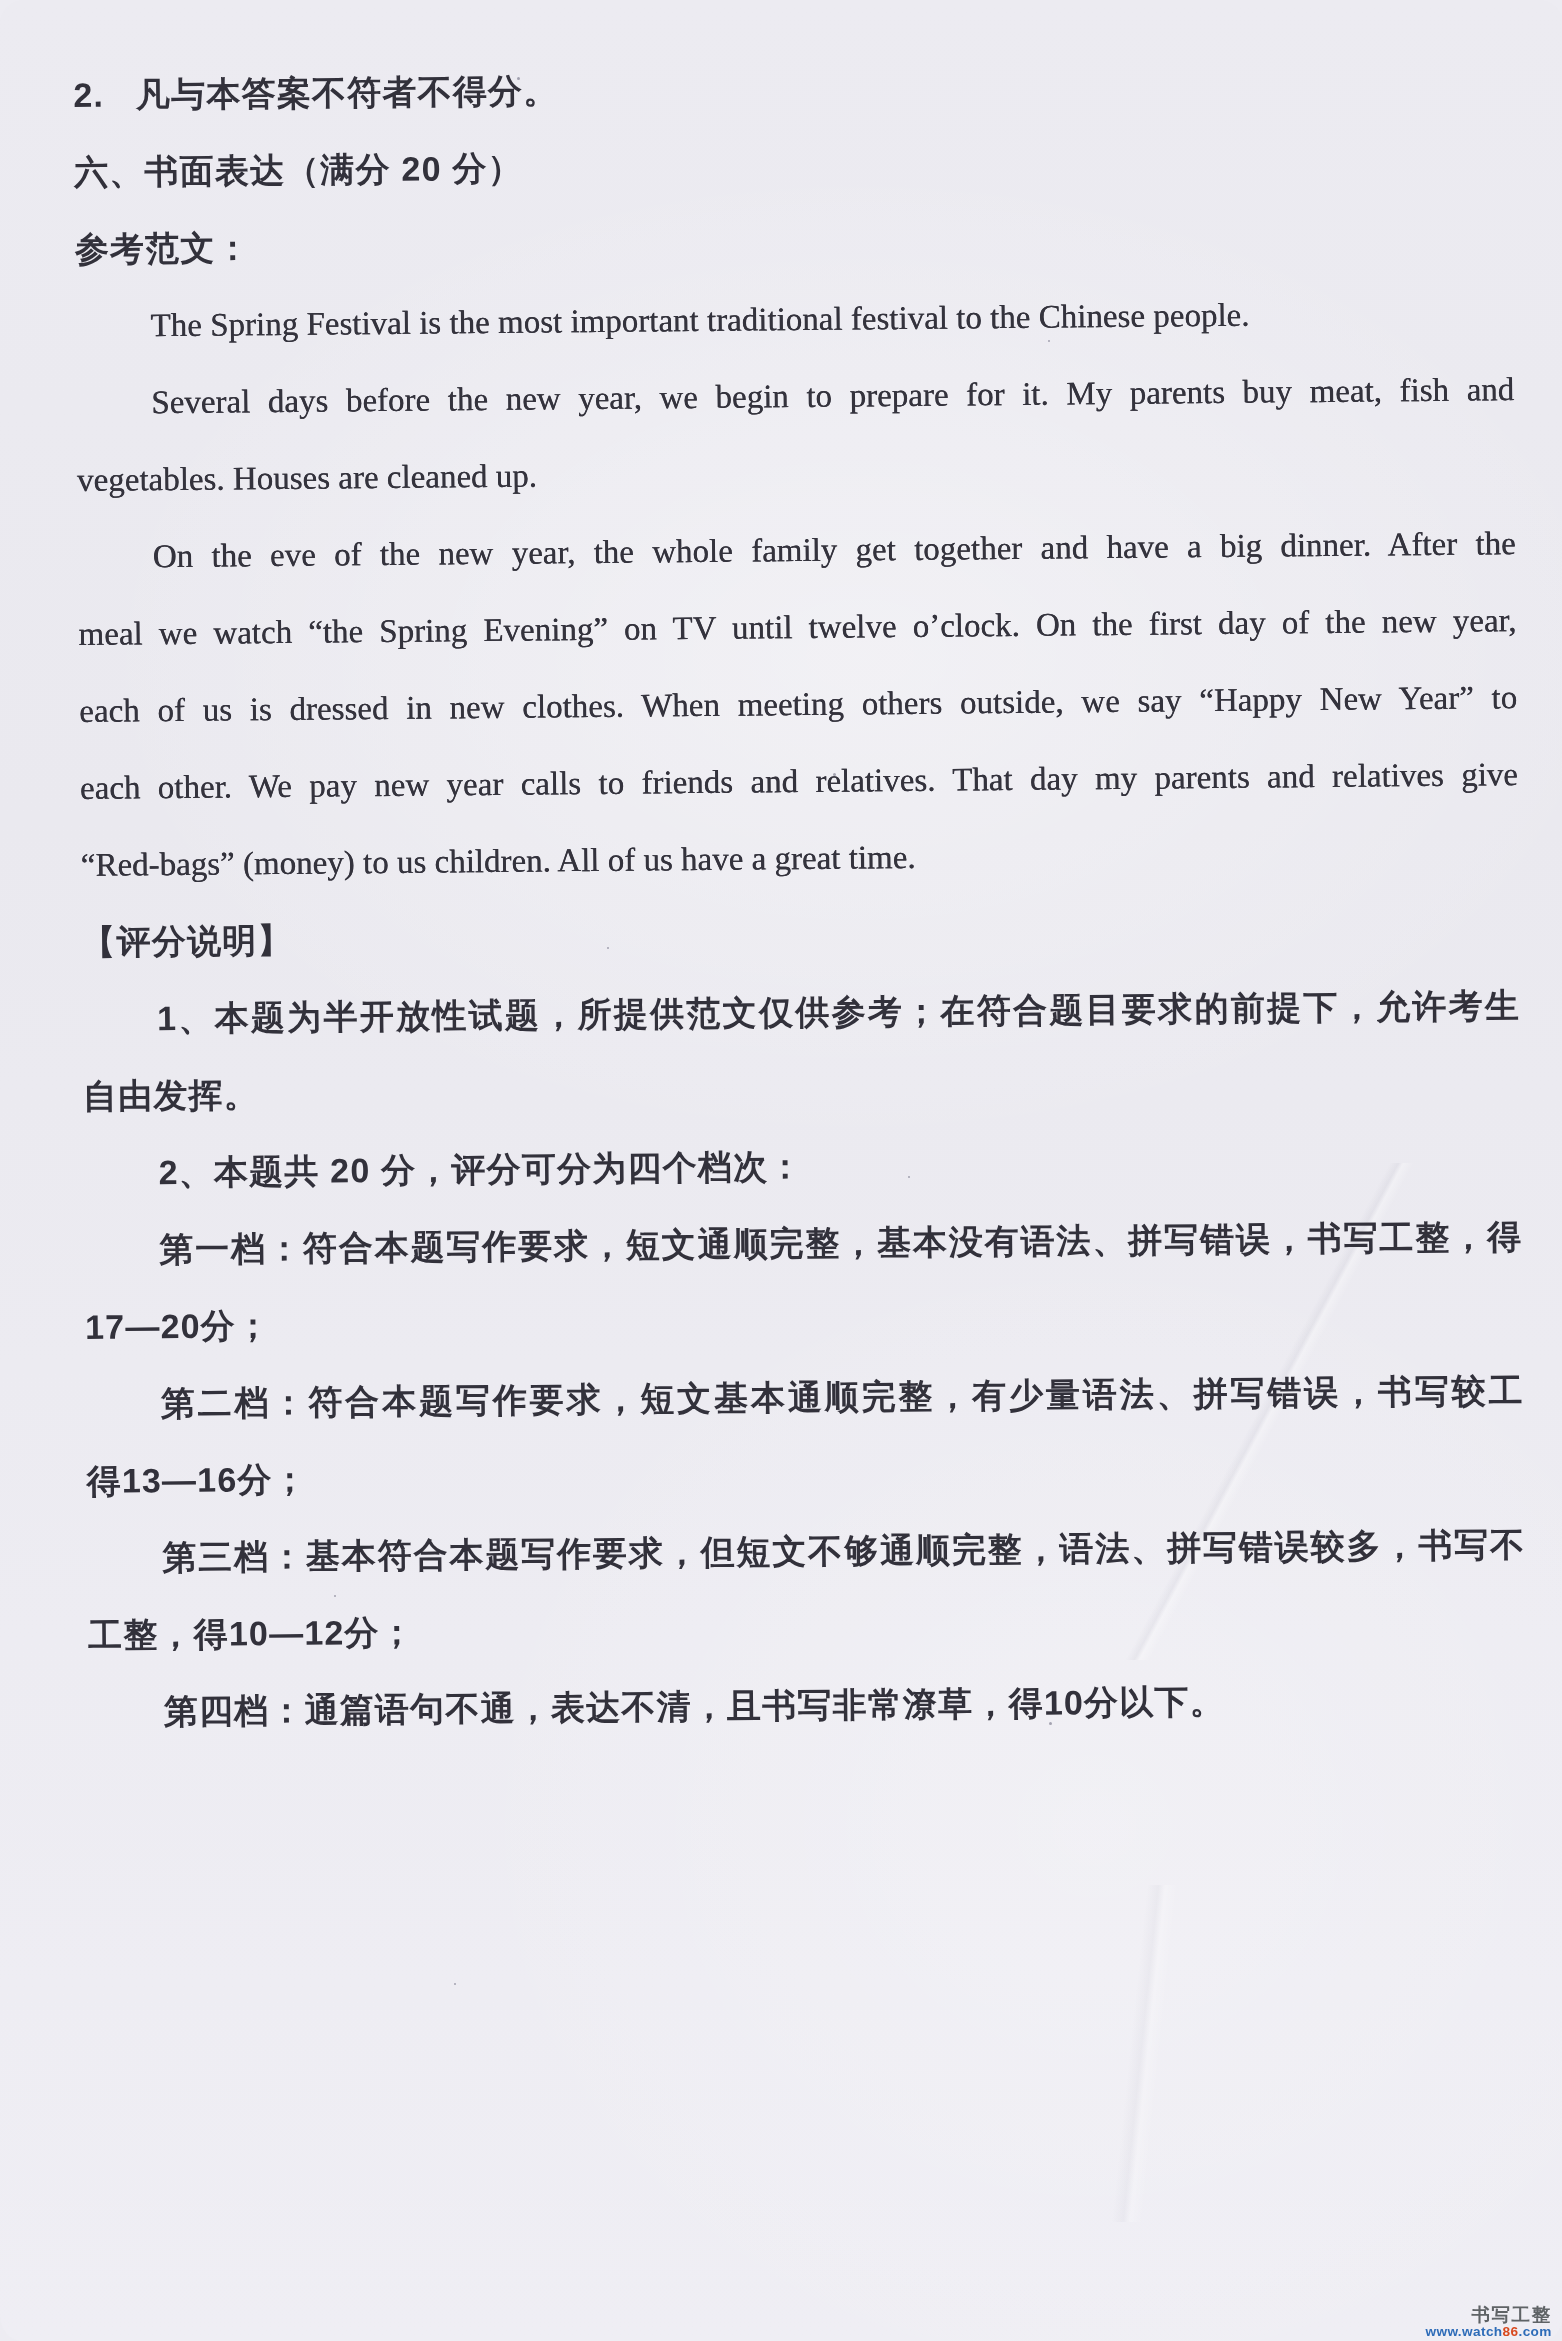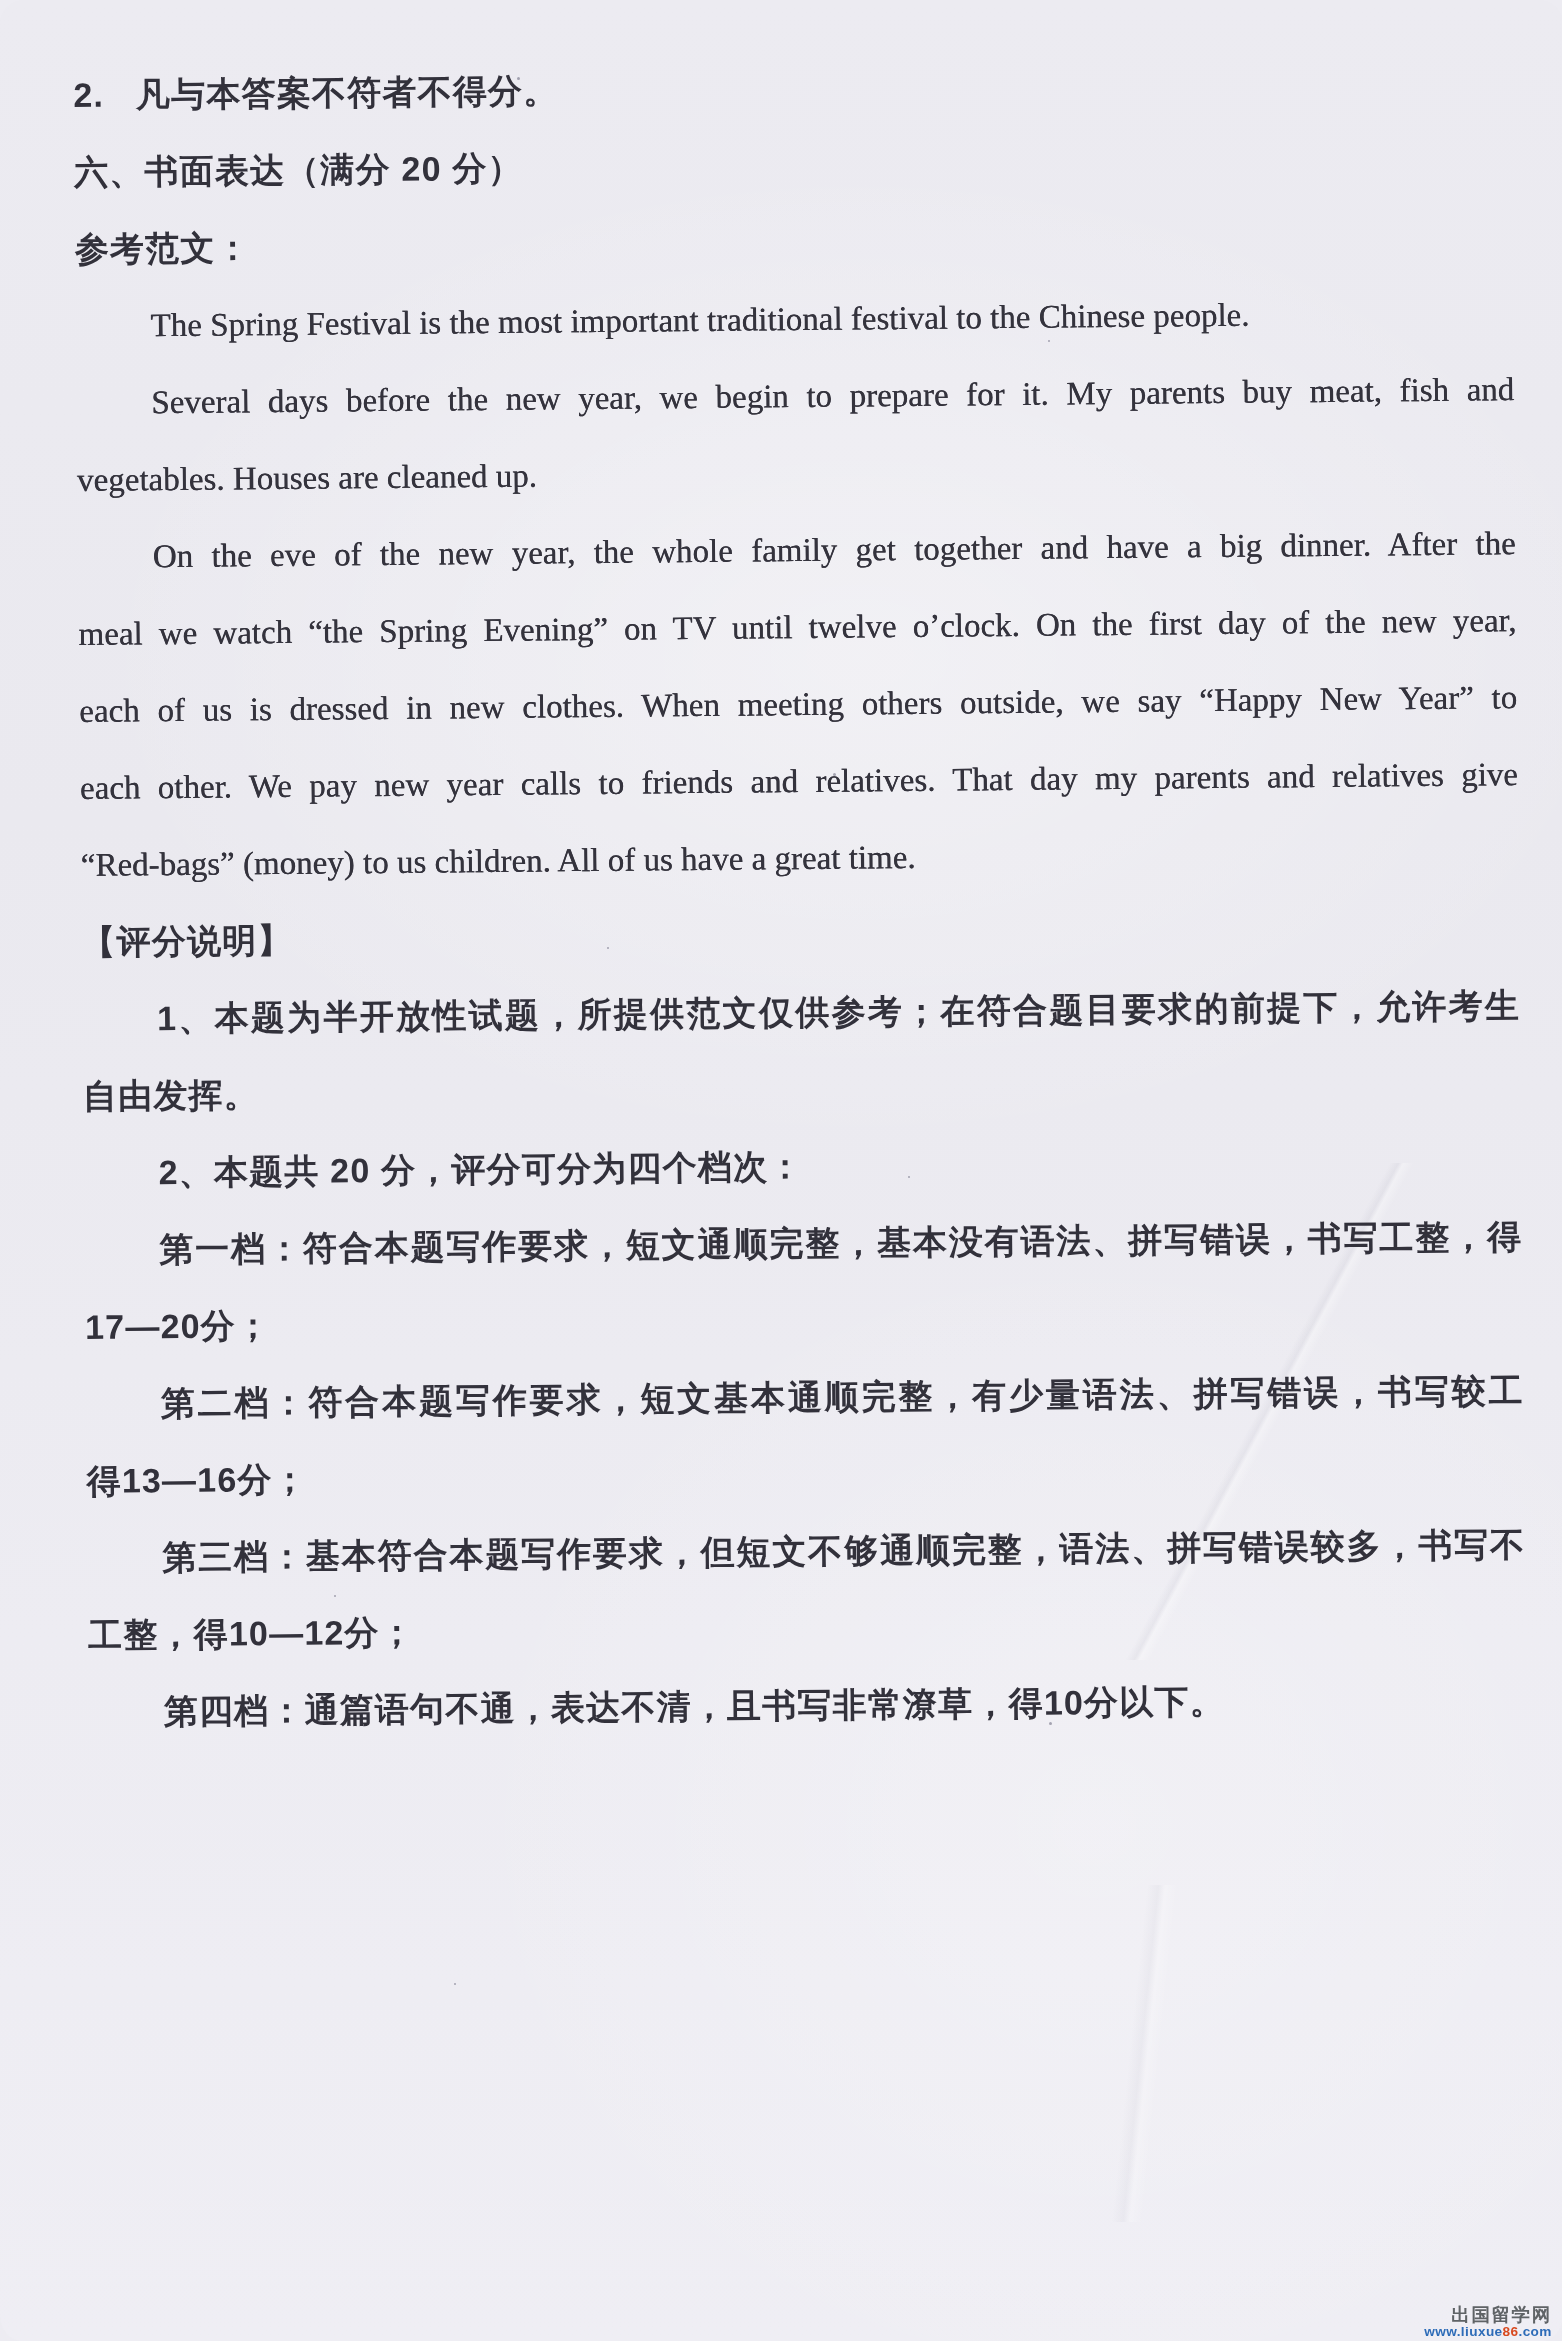--- a/index.html
+++ b/index.html
@@ -103,17 +103,17 @@
       <div class="line zh indent justify">第一档：符合本题写作要求，短文通顺完整，基本没有语法、拼写错误，书写工整，得</div>
       <div class="line zh">17—20分；</div>
       <div class="line zh indent justify">第二档：符合本题写作要求，短文基本通顺完整，有少量语法、拼写错误，书写较工整，</div>
       <div class="line zh">得13—16分；</div>
       <div class="line zh indent justify">第三档：基本符合本题写作要求，但短文不够通顺完整，语法、拼写错误较多，书写不</div>
       <div class="line zh">工整，得10—12分；</div>
       <div class="line zh indent">第四档：通篇语句不通，表达不清，且书写非常潦草，得10分以下。</div>
     </div>
 
   <div class="watermark">
-    <div class="wm-site" style="color: rgb(95, 99, 102);">出国留学网</div>
-    <div class="wm-url" style="color: rgb(46, 108, 184);"><span>www.liuxue</span><span class="wm-86" style="color: rgb(216, 73, 31); margin-top: 44px;">86</span><span>.com</span></div>
+    <div class="wm-site" style="color: rgb(95, 99, 102);">书写工整</div>
+    <div class="wm-url" style="color: rgb(46, 108, 184);"><span>www.watch</span><span class="wm-86" style="color: rgb(216, 73, 31); margin-top: 44px;">86</span><span>.com</span></div>
   </div>
 </div>
 
 
 </body></html>

